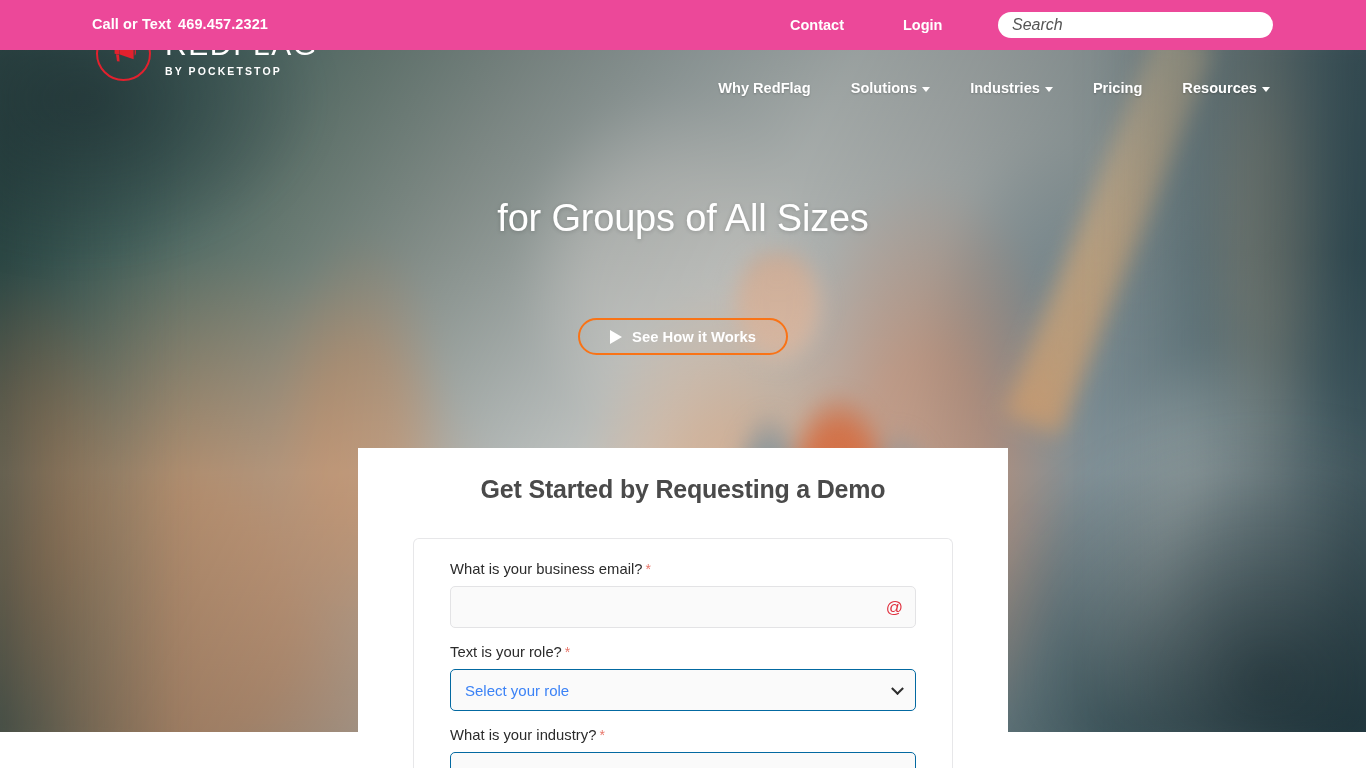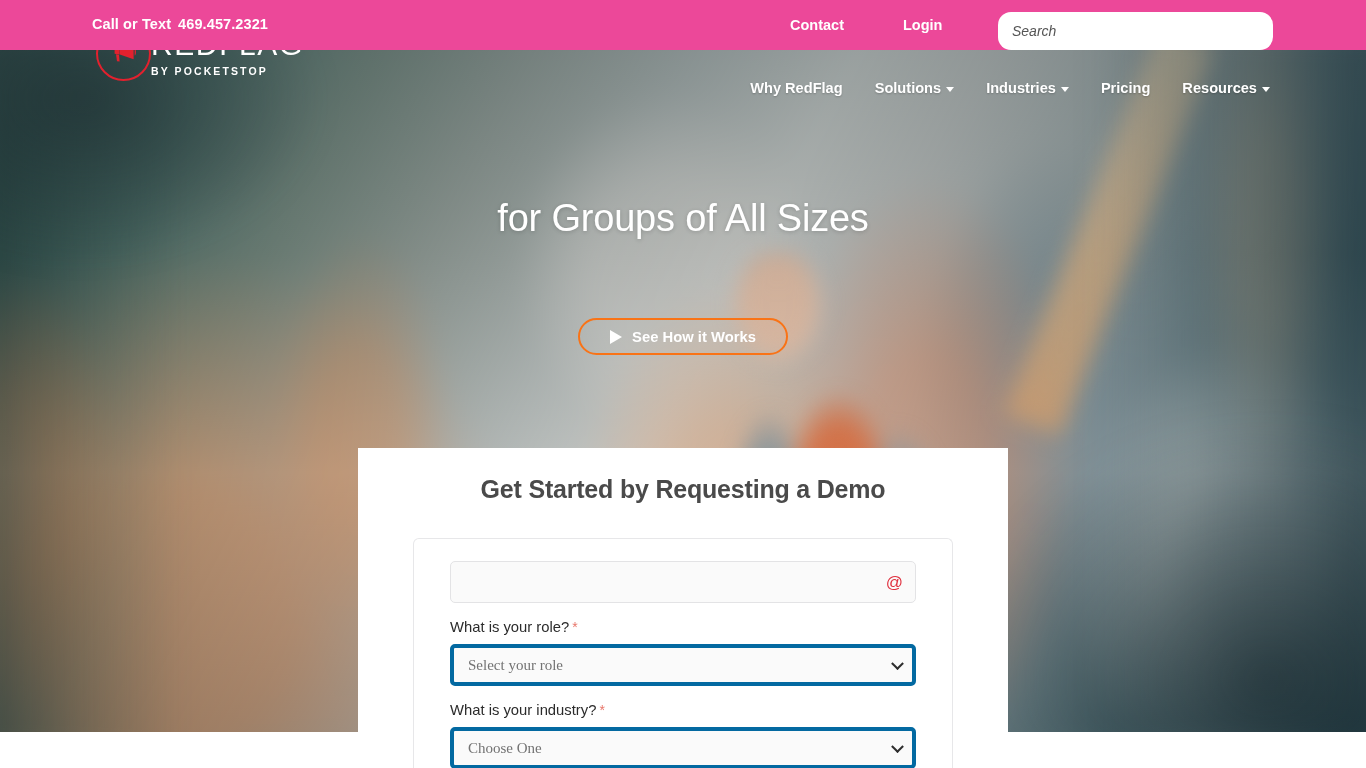--- a/index.html
+++ b/index.html
@@ -24,25 +24,25 @@
   .topbar-phone .num{ margin-left:7px; }
   .topbar-link{
     position:absolute; top:17px;
     color:#ffffff; font-size:14.5px; font-weight:bold;
     text-decoration:none; white-space:nowrap; cursor:pointer;
   }
   .topbar-link.contact{ left:790px; }
   .topbar-link.login{ left:903px; }
   .search-pill{
     position:absolute; left:998px; top:12px;
-    width:275px; height:38px;
+    width:275px; height:26px;
     background:#ffffff; border:none; border-radius:13px;
     outline:none;
     font-family:"Liberation Sans", sans-serif;
-    font-size:14px; font-style:italic; color:#3c3c3c;
+    font-size:16px; font-style:italic; color:#3c3c3c;
     padding:0 14px;
   }
   .search-pill::placeholder{ color:#555; font-style:italic; opacity:1; }
 
   
   .hero{
     position:absolute; top:50px; left:0;
     width:1366px; height:682px;
     overflow:hidden;
     z-index:5;
@@ -117,21 +117,21 @@
     background:linear-gradient(180deg, rgba(58,76,80,0.30) 0%, rgba(58,76,80,0.12) 30%, rgba(255,255,255,0.10) 62%, rgba(45,66,72,0.18) 100%);
   }
 
   
   .nav{
     position:absolute; top:0; left:0; width:1366px; height:98px;
     z-index:30;
   }
   .logo{
     position:absolute; left:96px; top:26px;
-    display:flex; align-items:center; cursor:pointer;
+    display:flex; align-items:center; gap:14px; cursor:pointer;
   }
   .logo-mark{
     width:55px; height:55px; border-radius:50%;
     border:2.5px solid #e2212e;
     display:flex; align-items:center; justify-content:center;
     flex:0 0 auto;
   }
   .logo-words{ display:flex; flex-direction:column; justify-content:center; }
   .logo-word{
     color:#ffffff; font-size:30px; font-weight:300;
@@ -145,21 +145,21 @@
     color:#ffffff; font-size:10.5px; font-weight:bold;
     letter-spacing:2.1px; margin-top:5px; white-space:nowrap;
   }
   .nav-menu{
     position:absolute; right:96px; top:88px;
     display:flex; gap:0;
     transform:translateY(-50%);
   }
   .nav-item{
     color:#ffffff; font-size:14.6px; font-weight:bold;
-    margin-left:32px; white-space:nowrap; cursor:pointer;
+    margin-left:40px; white-space:nowrap; cursor:pointer;
     display:flex; align-items:center; gap:5px;
     text-shadow:0 1px 2px rgba(0,0,0,0.22);
   }
   .nav-item:first-child{ margin-left:0; }
   .caret{
     width:0; height:0; border-left:4.5px solid transparent;
     border-right:4.5px solid transparent; border-top:5px solid #ffffff;
     display:inline-block; margin-top:3px;
   }
 
@@ -222,24 +222,24 @@
     padding:0 38px 0 14px;
     font-family:"Liberation Sans", sans-serif; font-size:14.5px;
     color:#2b2b2b; outline:none;
   }
   .at-icon{
     position:absolute; right:13px; top:50%; transform:translateY(-50%);
     color:#e0313f; font-size:17px; line-height:1; pointer-events:none;
   }
   .select-input{
     width:100%; height:42px;
-    background:#fafafa; border:4px solid #0369a1; border-radius:5px;
+    background:#fafafa; border:1px solid #0369a1; border-radius:5px;
     padding:0 38px 0 14px;
-    font-family:Liberation Serif, serif; font-size:15px;
-    color:#737373; outline:none; cursor:pointer;
+    font-family:Liberation Sans, sans-serif; font-size:15px;
+    color:#3b82f6; outline:none; cursor:pointer;
     display:flex; align-items:center;
   }
   .chev{
     position:absolute; right:14px; top:50%;
     width:9px; height:9px;
     border-right:2px solid #2d2d2d; border-bottom:2px solid #2d2d2d;
     transform:translateY(-65%) rotate(45deg);
     pointer-events:none;
   }
 </style>
@@ -317,29 +317,32 @@
     <span>See How it Works</span>
   </button>
 </div>
 
 <div class="form-card">
   <div class="form-heading">Get Started by Requesting a Demo</div>
 
   <div class="form-box">
 
     <div class="field">
+      <label class="field-label">
+        <span>What is your business email?</span><span class="req">*</span>
+      </label>
       <div class="input-wrap">
         <input class="text-input" type="email" placeholder="" style="">
         <span class="at-icon">@</span>
       </div>
     </div>
 
     <div class="field">
       <label class="field-label">
-        <span>What is your role?</span><span class="req">*</span>
+        <span>Text is your role?</span><span class="req">*</span>
       </label>
       <div class="input-wrap">
         <div class="select-input">
           <span>Select your role</span>
         </div>
         <span class="chev"></span>
       </div>
     </div>
 
     <div class="field">

